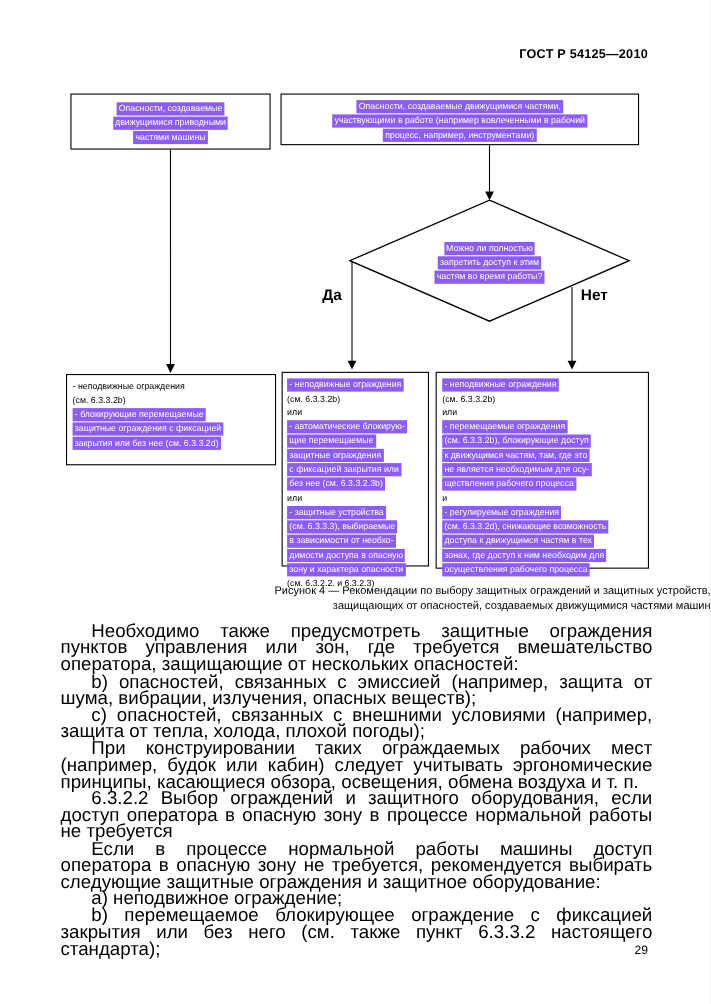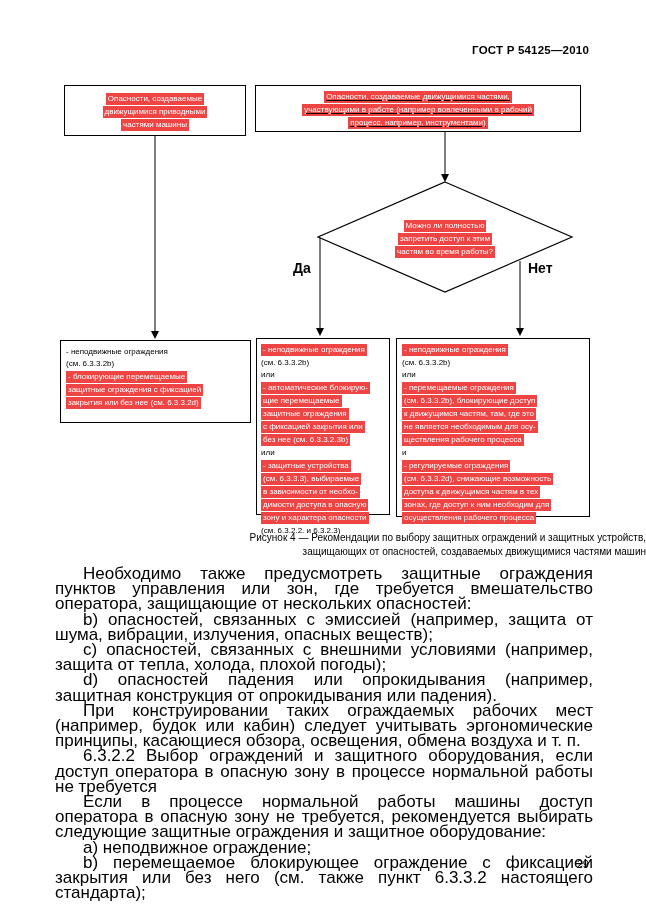--- a/index.html
+++ b/index.html
@@ -6,28 +6,28 @@
   .page{position:relative;width:646px;height:913px;background:#ffffff;margin:0 auto;
         font-family:"Liberation Sans",sans-serif;color:#000;overflow:hidden;}
   .doc-header{position:absolute;top:44px;left:0;right:57px;text-align:right;
         font-weight:bold;font-size:11.5px;letter-spacing:.2px;}
   
   .flowchart{position:absolute;top:80px;left:0;width:646px;height:450px;}
   .connectors{position:absolute;left:0;top:0;}
   .fc-box{position:absolute;border:1px solid #000;box-sizing:border-box;
         font-size:8px;line-height:12px;background:#fff;}
   .box-top-left{left:64px;top:5px;width:182px;height:51px;padding:6px 4px;text-align:center;}
-  .box-top-right{left:255px;top:5px;width:326px;height:47px;padding:4px 6px;text-align:center;text-decoration:underline;}
+  .box-top-right{left:255px;top:5px;width:326px;height:47px;padding:4px 6px;text-align:center;}
   .box-left{left:60px;top:260px;width:191px;height:83px;padding:5px;}
   .box-mid{left:256px;top:258px;width:134px;height:177px;padding:4px;}
   .box-right{left:396px;top:258px;width:194px;height:179px;padding:4px 5px;}
   .diamond-text{position:absolute;left:355px;top:139px;width:180px;text-align:right;
         font-size:8px;line-height:12px;}
   .fc-line{display:block;}
-  .fc-line.hl{background:#ef4444;color:#fff;width:fit-content;padding:0 2px;margin:1px 0;}
+  .fc-line.hl{background:#8b5cf6;color:#fff;width:fit-content;padding:0 2px;margin:1px 0;}
   .center .fc-line.hl{margin-left:auto;margin-right:auto;}
   .branch-label{position:absolute;font-size:14px;font-weight:bold;}
   .label-yes{left:293px;top:180px;}
   .label-no{left:528px;top:180px;}
   
   .caption{position:absolute;top:531px;left:0;right:0;text-align:right;
         font-size:10px;line-height:14px;}
   .body-text{position:absolute;top:566px;left:55px;width:538px;font-size:17px;
         line-height:15.2px;text-align:justify;}
   .body-text p{margin:0;text-indent:28px;}
@@ -127,21 +127,20 @@
 
   <div class="caption">
     <span class="fc-line">Рисунок 4 — Рекомендации по выбору защитных ограждений и защитных устройств,</span>
     <span class="fc-line">защищающих от опасностей, создаваемых движущимися частями машин</span>
   </div>
 
   <div class="body-text">
     <p>Необходимо также предусмотреть защитные ограждения пунктов управления или зон, где требуется вмешательство оператора, защищающие от нескольких опасностей:</p>
     <p>b) опасностей, связанных с эмиссией (например, защита от шума, вибрации, излучения, опасных веществ);</p>
     <p>c) опасностей, связанных с внешними условиями (например, защита от тепла, холода, плохой погоды);</p>
-    <p>d) опасностей падения или опрокидывания (например, защитная конструкция от опрокидывания или падения).</p>
     <p>При конструировании таких ограждаемых рабочих мест (например, будок или кабин) следует учитывать эргономические принципы, касающиеся обзора, освещения, обмена воздуха и т. п.</p>
     <p>6.3.2.2 Выбор ограждений и защитного оборудования, если доступ оператора в опасную зону в процессе нормальной работы не требуется</p>
     <p>Если в процессе нормальной работы машины доступ оператора в опасную зону не требуется, рекомендуется выбирать следующие защитные ограждения и защитное оборудование:</p>
     <p>a) неподвижное ограждение;</p>
     <p>b) перемещаемое блокирующее ограждение с фиксацией закрытия или без него (см. также пункт 6.3.3.2 настоящего стандарта);</p>
   </div>
 
   <div class="page-num">29</div>
 
 </div>

